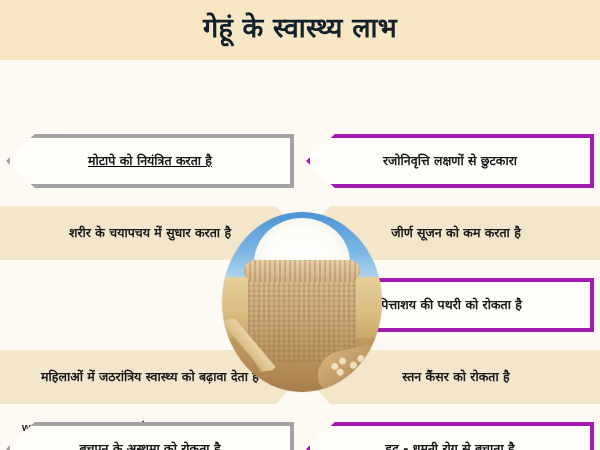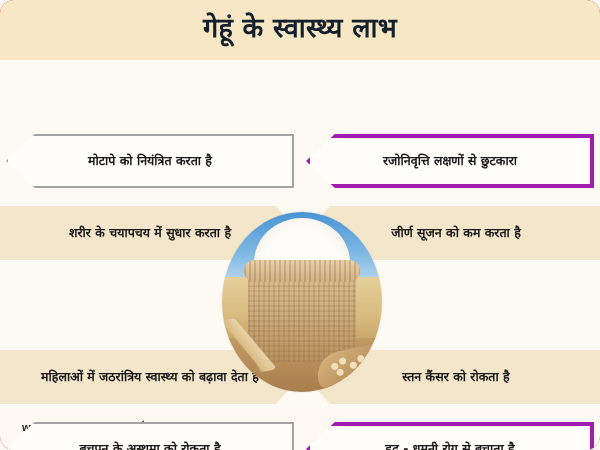--- a/index.html
+++ b/index.html
@@ -12,21 +12,20 @@
     overflow: hidden;
     font-family: "Liberation Sans", "DejaVu Sans", sans-serif;
     background: #fdf8f1;
   }
   .poster {
     position: relative;
     width: 600px;
     height: 450px;
     background: #b91c1c;
     overflow: hidden;
-    border-radius: 14px;
   }
 
   
   .header {
     position: absolute;
     left: 0; top: 0;
     width: 600px;
     height: 60px;
     background: #f7e7c5;
   }
@@ -185,22 +184,23 @@
     font-weight: bold;
     color: #1a1a1a;
     text-align: center;
     line-height: 16px;
     padding: 0 20px;
   }
 
   
   .left-odd {
     background: #fffefb;
-    border: 2px solid #a3a3a3;
+    border: 4px solid #a3a3a3;
     clip-path: polygon(10% 0%, 100% 0%, 100% 50%, 100% 100%, 10% 100%, 0% 50%);
+    text-decoration: underline;
   }
   .left-even {
     background: #f4e6cb;
     border: none;
     clip-path: polygon(0% 0%, 92% 0%, 100% 50%, 92% 100%, 0% 100%);
   }
   
   .right-odd {
     background: #fffefb;
     border: 4px solid #a21caf;
@@ -306,20 +306,23 @@
         <span class="benefit-text">बचपन के अस्थमा को रोकता है</span>
       </div>
     </div>
 
     <div class="col col-right">
       <div class="benefit right-odd r0">
         <span class="benefit-text">रजोनिवृत्ति लक्षणों से छुटकारा</span>
       </div>
       <div class="benefit right-even r1">
         <span class="benefit-text">जीर्ण सूजन को कम करता है</span>
+      </div>
+      <div class="benefit right-odd r2">
+        <span class="benefit-text">पित्ताशय की पथरी को रोकता है</span>
       </div>
       <div class="benefit right-even r3">
         <span class="benefit-text">स्तन कैंसर को रोकता है</span>
       </div>
       <div class="benefit right-odd r4">
         <span class="benefit-text">हृद - धमनी रोग से बचाता है</span>
       </div>
     </div>
 
     <div class="center-photo">

